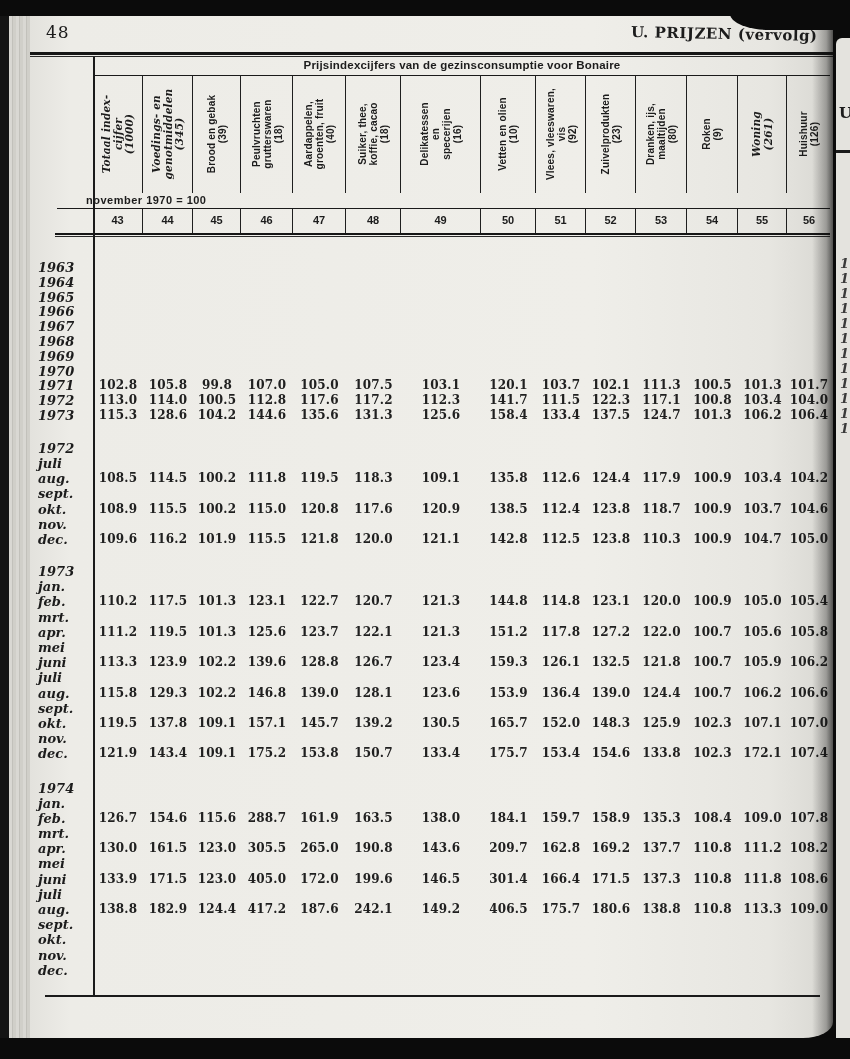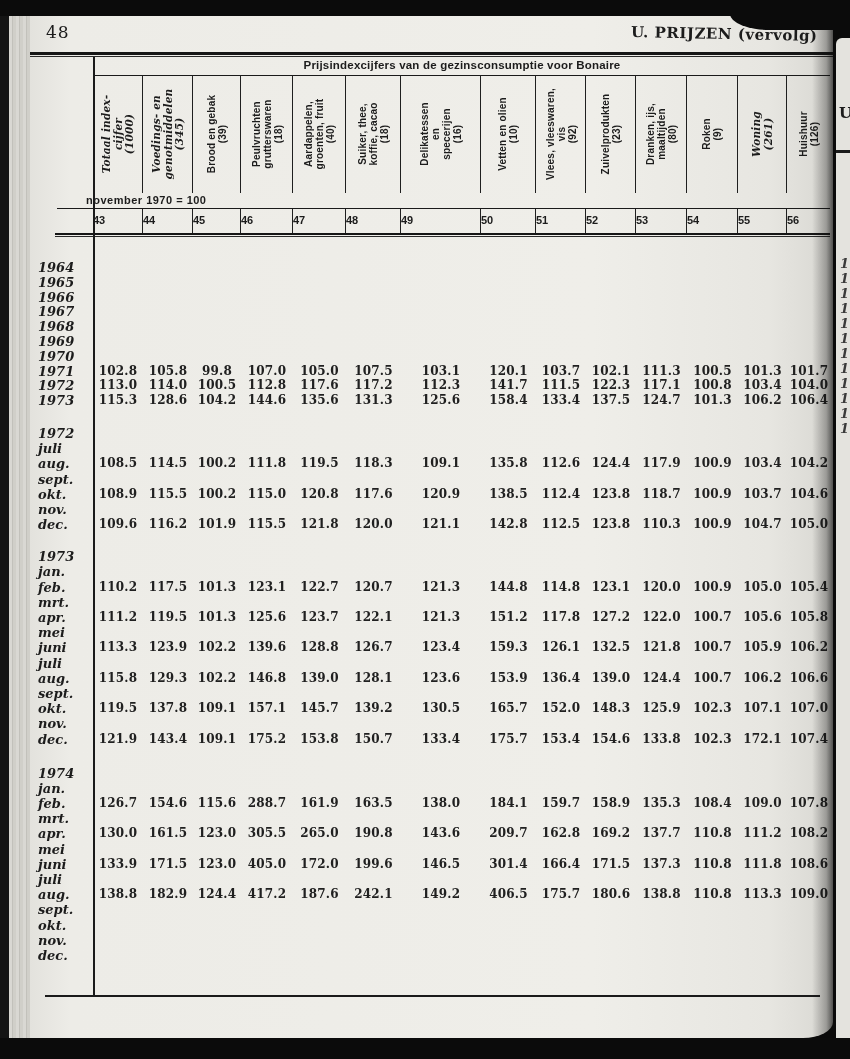--- a/index.html
+++ b/index.html
@@ -46,21 +46,21 @@
   .hcell{position:relative;}
   .hcell.sep{border-right:1px solid #1f1f1f;}
   .rot{position:absolute;left:50%;top:50%;width:118px;
       transform:translate(-50%,-50%) rotate(-90deg);
       font:bold 10px "Liberation Sans",sans-serif;line-height:11px;letter-spacing:0.2px;
       text-align:center;white-space:pre-line;}
   .hcell.it .rot{font:bold italic 10.5px "DejaVu Serif",serif;line-height:11.5px;}
   .nov-row{height:15px;padding-left:56px;text-align:left;
       font:bold 11px "Liberation Sans",sans-serif;line-height:14px;letter-spacing:0.5px;}
   .num-row{height:25px;}
-  .ncell{font:bold 11px "Liberation Sans",sans-serif;line-height:25px;}
+  .ncell{font:bold 11px "Liberation Sans",sans-serif;line-height:25px;text-align:center;}
   .ncell.sep{border-right:1px solid #1f1f1f;}
   .rule-mid{position:absolute;top:176px;left:25px;right:1px;height:4px;
       border-top:2px solid #161616;border-bottom:1px solid #2a2a2a;box-sizing:border-box;}
   .body{position:absolute;top:181px;left:0;width:801px;height:757px;padding-top:22px;box-sizing:border-box;}
   .rule-bottom{position:absolute;top:938px;left:15px;right:11px;height:2px;background:#1a1a1a;}
 
   .row-label{font:bold italic 13px "DejaVu Serif",serif;padding-left:8px;white-space:nowrap;}
   .dcell{font-weight:600;font-size:12px;text-align:center;letter-spacing:0.2px;color:#202020;}
   .r-year{height:14.8px;line-height:14.8px;}
   .r-m{height:15.2px;line-height:15.2px;}
@@ -172,20 +172,37 @@
           <div class="ncell sep">52</div>
           <div class="ncell sep">53</div>
           <div class="ncell sep">54</div>
           <div class="ncell sep">55</div>
           <div class="ncell">56</div>
         </div>
       <div class="rule-mid"></div>
 
       <div class="body" id="tbl-body">
           <div class="grid r-year">
+            <div class="row-label">1963</div>
+            <div class="dcell"></div>
+            <div class="dcell"></div>
+            <div class="dcell"></div>
+            <div class="dcell"></div>
+            <div class="dcell"></div>
+            <div class="dcell"></div>
+            <div class="dcell"></div>
+            <div class="dcell"></div>
+            <div class="dcell"></div>
+            <div class="dcell"></div>
+            <div class="dcell"></div>
+            <div class="dcell"></div>
+            <div class="dcell"></div>
+            <div class="dcell"></div>
+          </div>
+          <div class="grid r-year">
             <div class="row-label">1964</div>
             <div class="dcell"></div>
             <div class="dcell"></div>
             <div class="dcell"></div>
             <div class="dcell"></div>
             <div class="dcell"></div>
             <div class="dcell"></div>
             <div class="dcell"></div>
             <div class="dcell"></div>
             <div class="dcell"></div>

